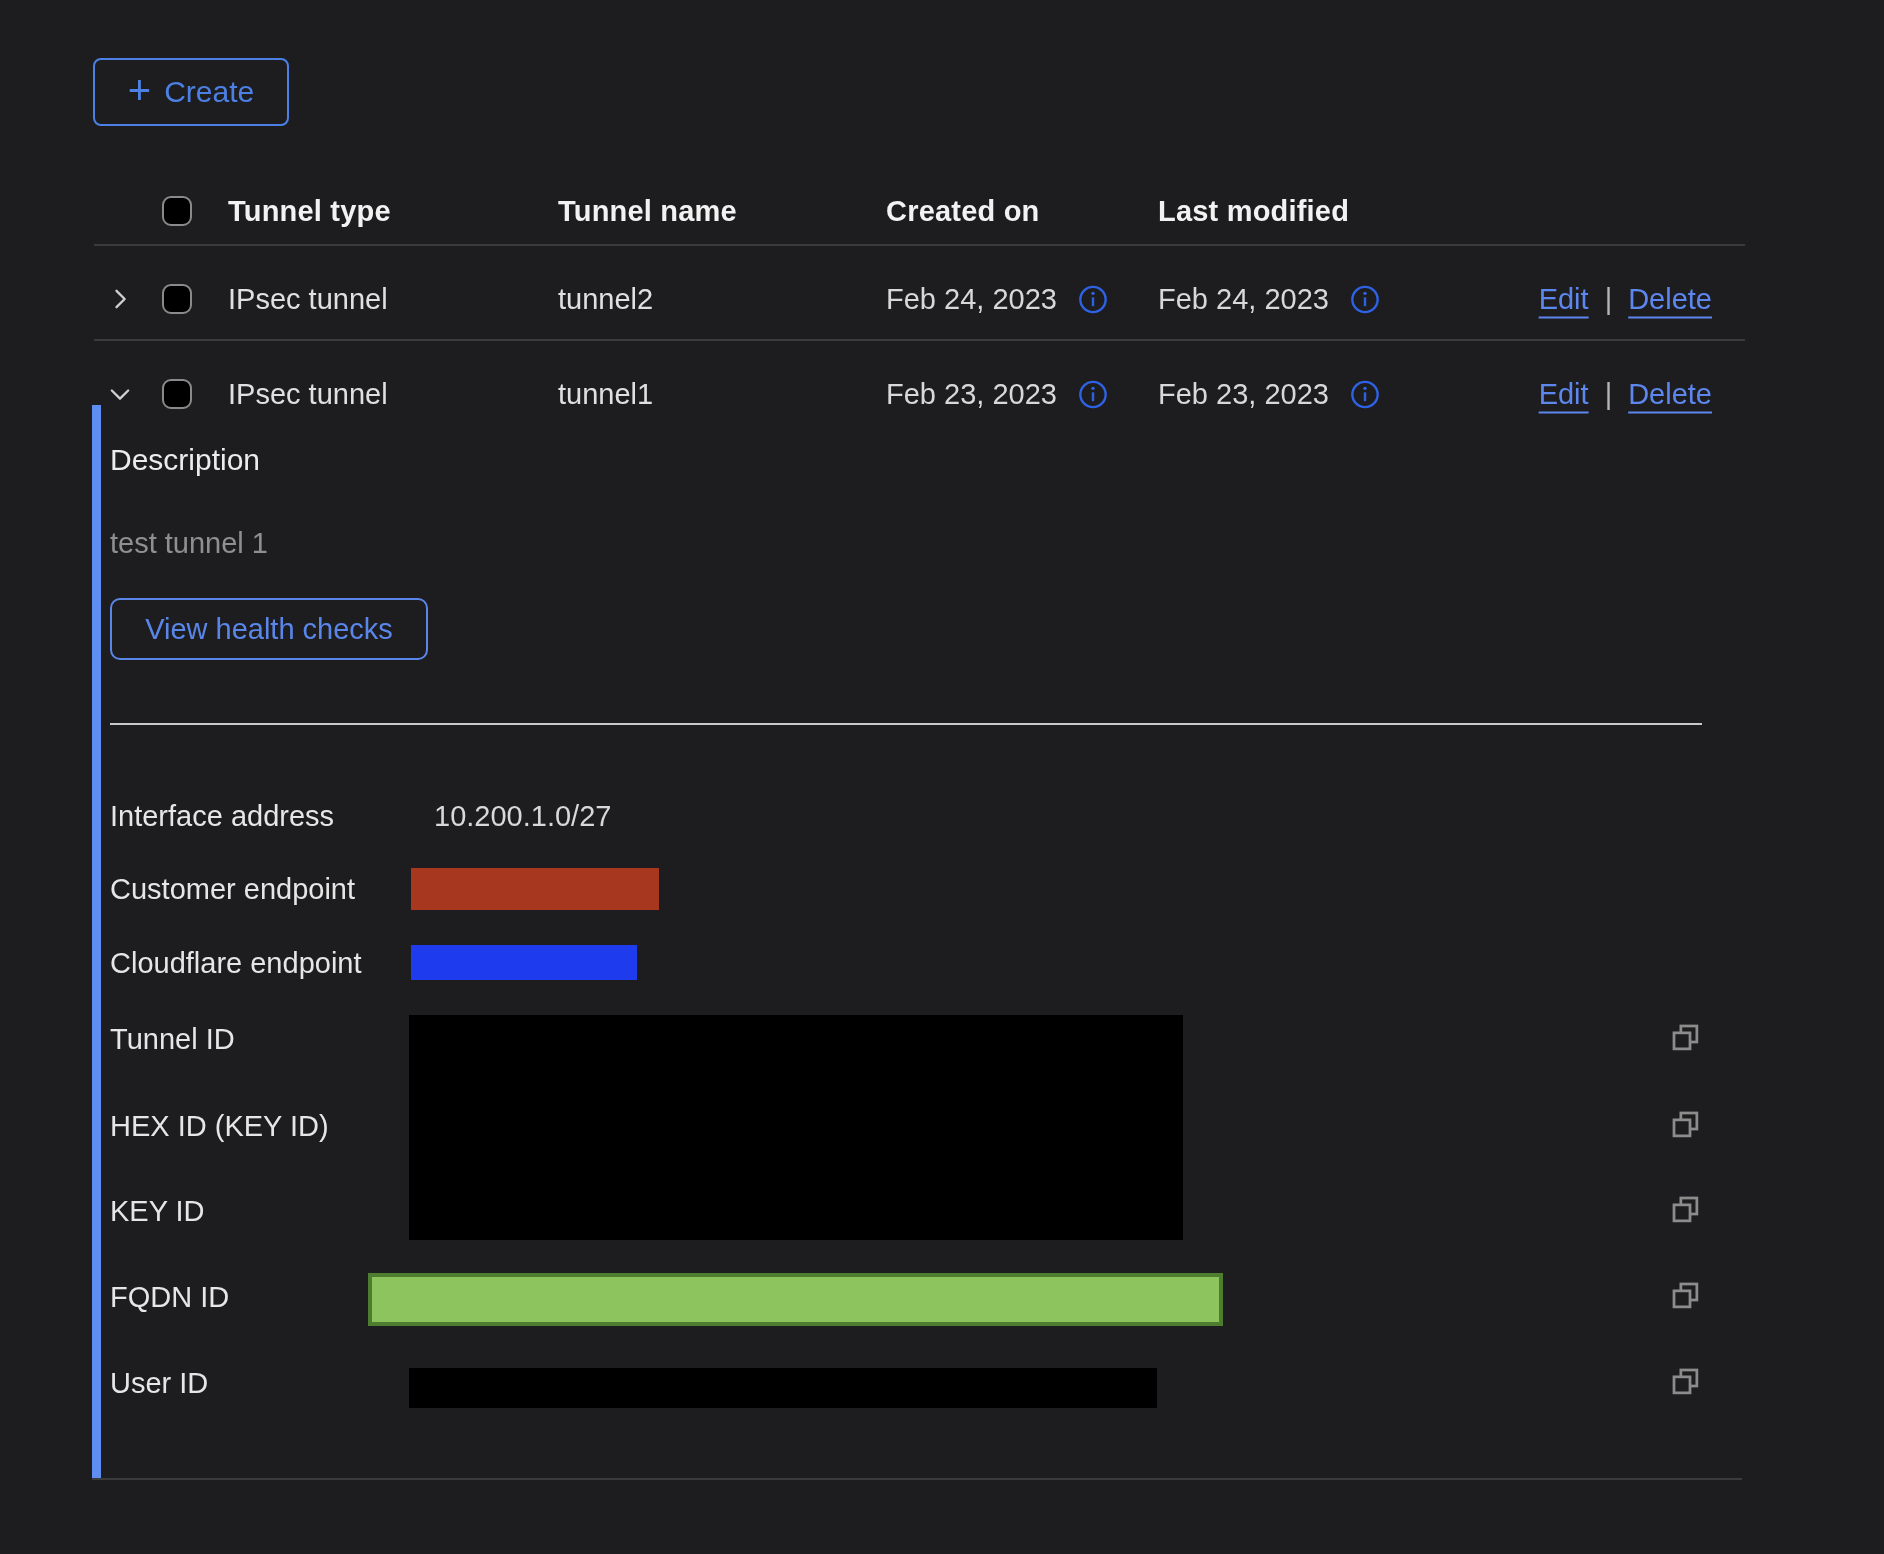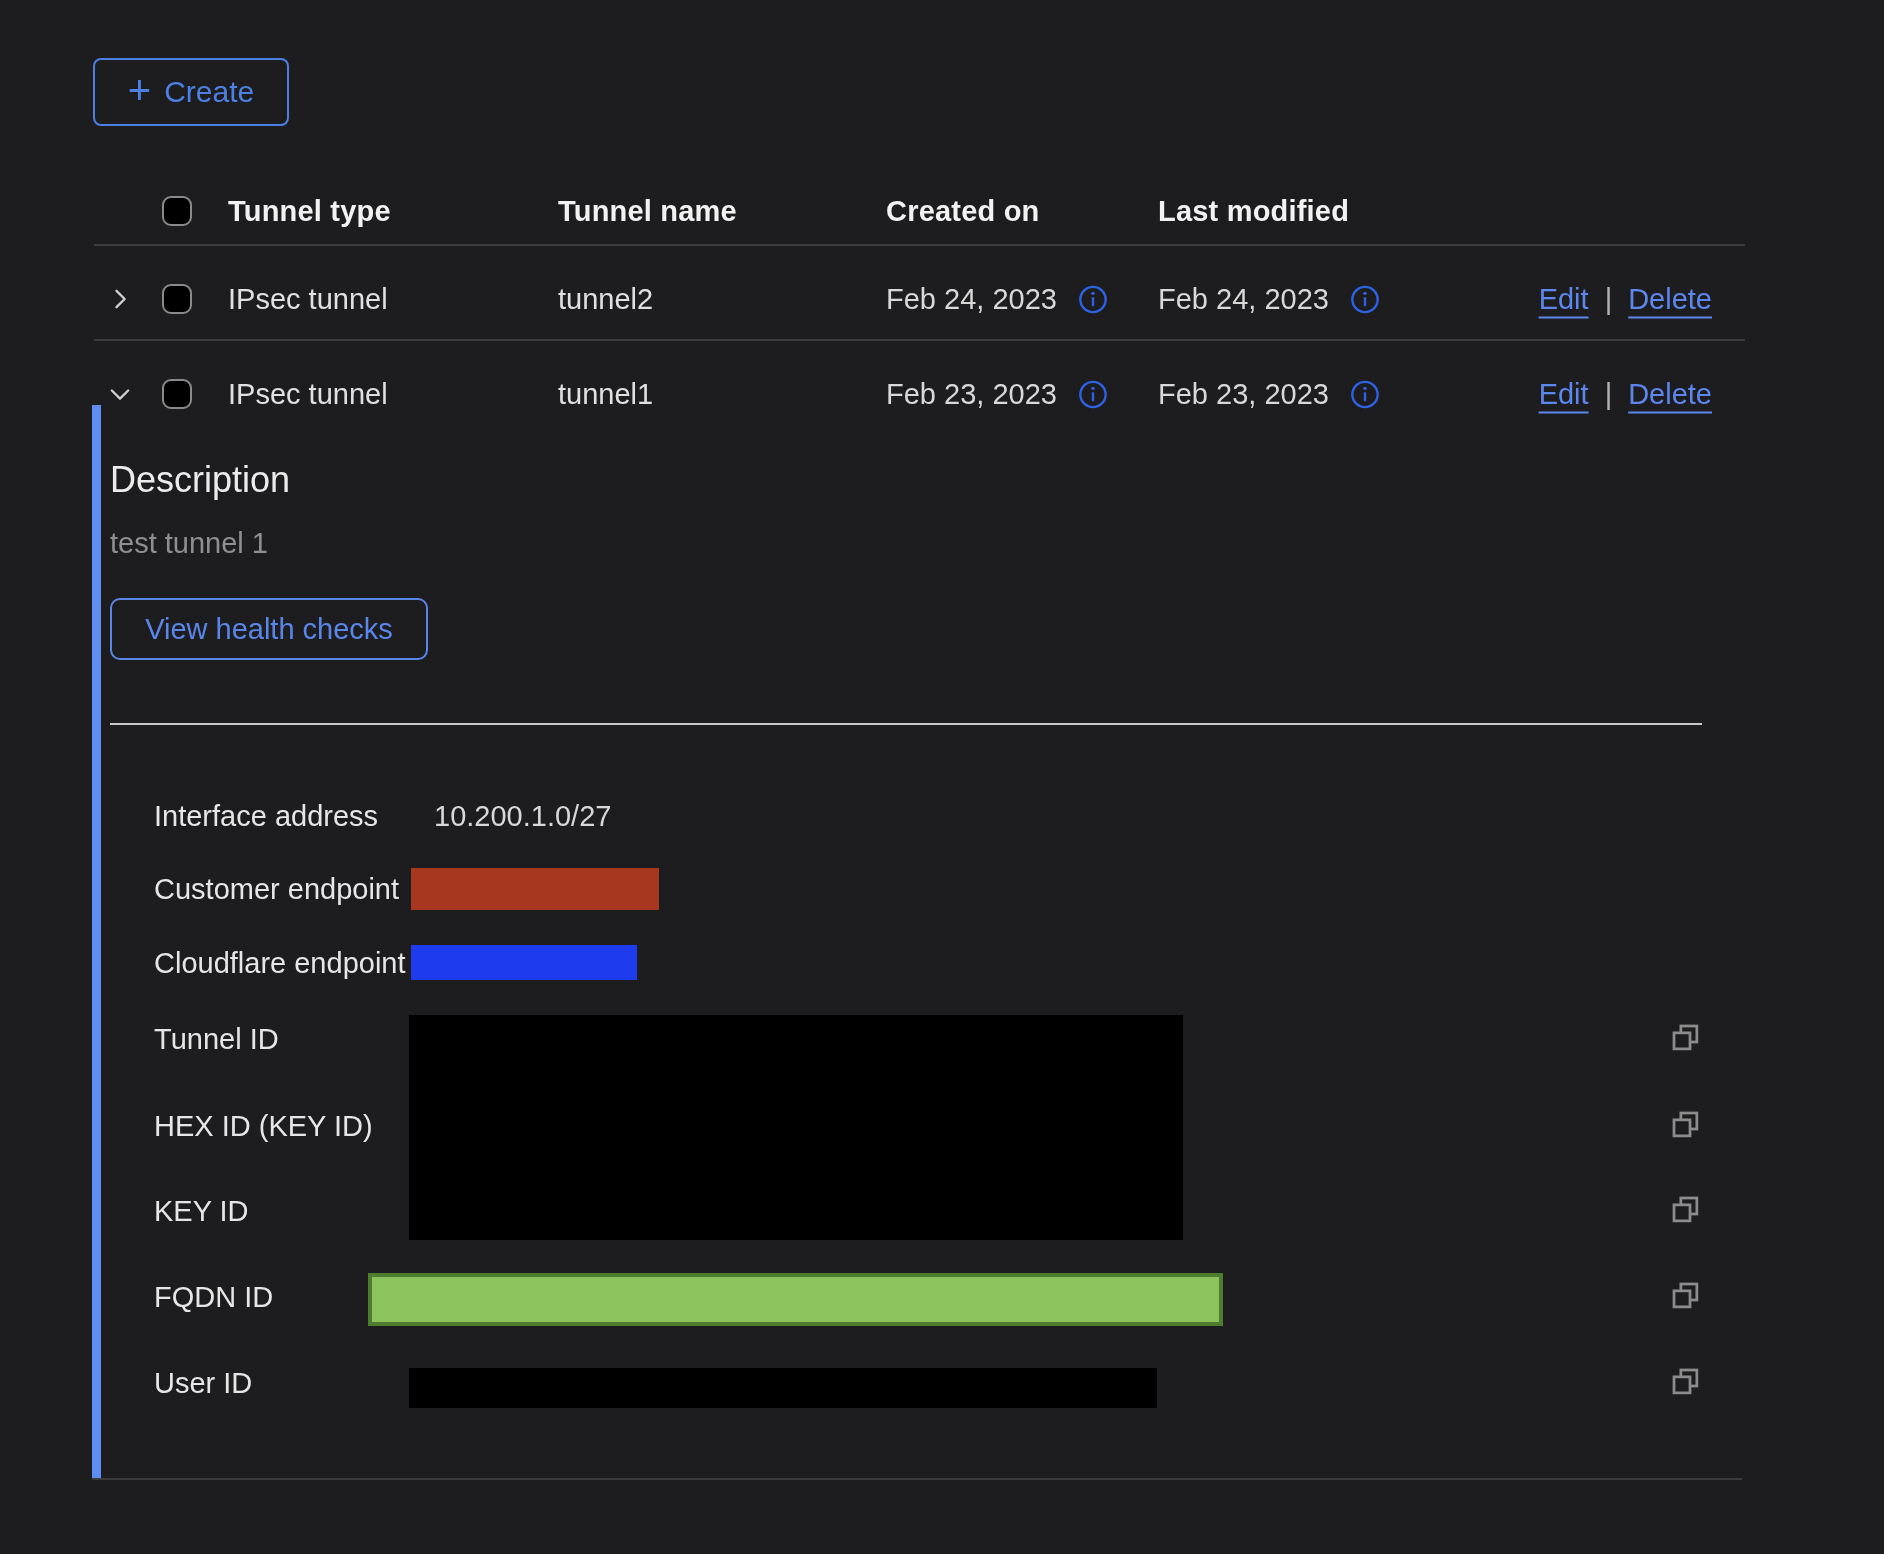--- a/index.html
+++ b/index.html
@@ -43,30 +43,30 @@
   .link {
     color:#5d87ee; font-size:29px; text-decoration:underline;
     text-underline-offset:8px; text-decoration-thickness:2px; cursor:pointer;
   }
   .pipe { color:#b5b5b5; font-size:29px; margin:0 16px; }
   .info-btn { background:none; border:none; padding:0; cursor:pointer; display:flex; }
 
   
   .panel { position:absolute; left:92px; top:405px; width:1650px; height:1073px; border-bottom:2px solid #3b3b3b; }
   .blue-bar { position:absolute; left:0; top:0; width:9px; height:100%; background:#5e8ef2; }
-  .desc-label { position:absolute; left:18px; top:38px; font-size:36px; color:#ececec; font-weight:500;margin-top:16px; }
+  .desc-label { position:absolute; left:18px; top:38px; font-size:30px; color:#ececec; font-weight:500; }
   .desc-value { position:absolute; left:18px; top:122px; font-size:29px; color:#8f8f8f; }
   .health-btn {
     position:absolute; left:18px; top:193px; width:318px; height:62px;
     background:transparent; border:2px solid #5a86ea; border-radius:10px;
     color:#5a86ea; font-size:29px; font-family:inherit; cursor:pointer;
   }
   .divider-light { position:absolute; left:18px; top:318px; width:1592px; height:2px; background:#c9c9c9; }
 
-  .f-label { position:absolute; left:18px; height:40px; display:flex; align-items:center; font-size:29px; color:#e6e6e6;margin-left:44px; }
+  .f-label { position:absolute; left:18px; height:40px; display:flex; align-items:center; font-size:29px; color:#e6e6e6; }
   .f-value { position:absolute; left:342px; height:40px; display:flex; align-items:center; font-size:29px; color:#d8d8d8; }
   .redact { position:absolute; box-sizing:border-box; }
   .copy-btn { position:absolute; left:1577px; width:34px; height:34px; background:none; border:none; padding:0; cursor:pointer; }
 </style>
 </head>
 <body>
 
 <div class="page">
 
   <button class="create-btn">

